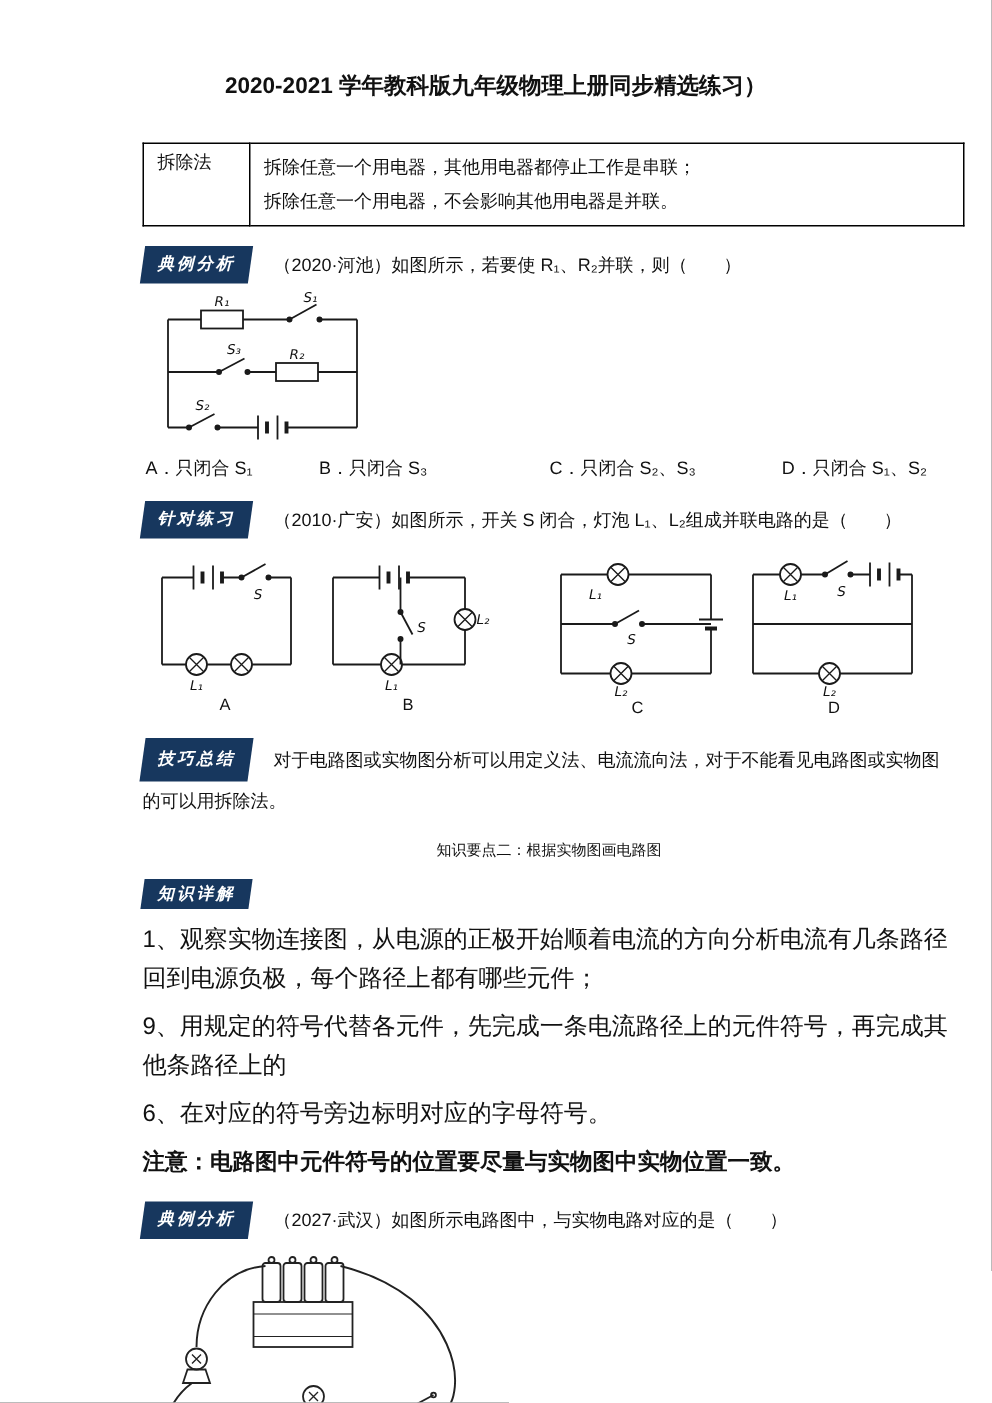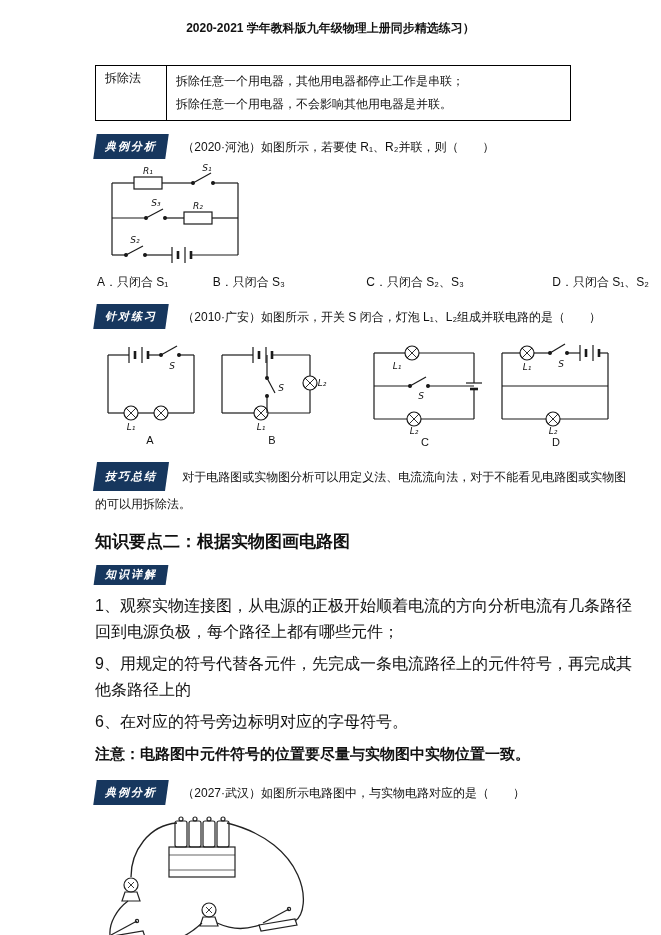--- a/index.html
+++ b/index.html
@@ -1,44 +1,44 @@
 <!DOCTYPE html>
 <html><head>
 <meta charset="utf-8">
 <style>
   html,body{margin:0;padding:0;background:#888;}
   .page{
     position:relative;width:661px;height:935px;margin:0 auto;background:#fff;
     overflow:hidden;font-family:"Liberation Sans","DejaVu Sans",sans-serif;color:#111;
   }
-  .doc-title{padding-top:20px;text-align:center;font-size:12px;font-weight:bold;}
-  .rule-table{border-collapse:collapse;margin:28px 0 0 95px;width:476px;font-size:12px;}
+  .doc-title{padding-top:48px;text-align:center;font-size:15px;font-weight:bold;}
+  .rule-table{border-collapse:collapse;margin:28px 0 0 95px;width:548px;font-size:12px;}
   .rule-table td{border:1.2px solid #000;padding:4px 9px;vertical-align:top;}
   .rule-table .label-cell{width:52px;}
   .rule-table .content-cell div{line-height:23px;}
   .row{margin:13px 24px 0 95px;font-size:12px;line-height:20px;}
   .badge{
     display:inline-block;background:#17375e;color:#fff;font-style:italic;font-weight:bold;
     font-size:11px;padding:2px 10px 3px;transform:skewX(-8deg);margin-right:12px;vertical-align:middle;
   }
   .badge .badge-inner{display:inline-block;transform:skewX(8deg);letter-spacing:2px;}
   .q-text{vertical-align:middle;}
   .fig-block{margin:4px 0 0 100px;}
   .options{margin:6px 24px 0 97px;font-size:12px;white-space:nowrap;}
   .opt-a{margin-right:10px;}
   .opt-b{margin-right:78px;padding-left:31px;}
-  .opt-c{margin-right:85px;}
+  .opt-c{margin-right:54px;}
   .figs{display:flex;align-items:flex-start;margin:10px 0 0 100px;}
   .fig{text-align:center;}
   .fig-b{margin-left:14px;}
   .fig-c{margin-left:36px;}
   .fig-d{margin-left:10px;}
   .fig-caption{font-size:11px;margin-top:1px;}
   .tips{margin:14px 24px 0 95px;font-size:12px;line-height:24px;}
-  .section-heading{margin:14px 24px 0 95px;font-size:17px;font-weight:bold;}
+  .section-heading{margin:14px 24px 0 95px;font-size:10px;font-weight:normal;text-align:center;}
   .badge-row{margin:12px 24px 0 95px;}
   .knowledge{margin:8px 20px 0 95px;font-size:16px;}
   .knowledge .k-item{line-height:26px;margin-bottom:6px;}
   .note{margin:2px 20px 0 95px;font-size:15px;font-weight:bold;line-height:26px;}
   .physical-fig{margin:8px 0 0 97px;}
   svg{display:block;}
   svg text{font-size:9px;font-style:italic;fill:#111;font-family:"DejaVu Sans","Liberation Sans",sans-serif;}
 </style>
 </head>
 <body>

